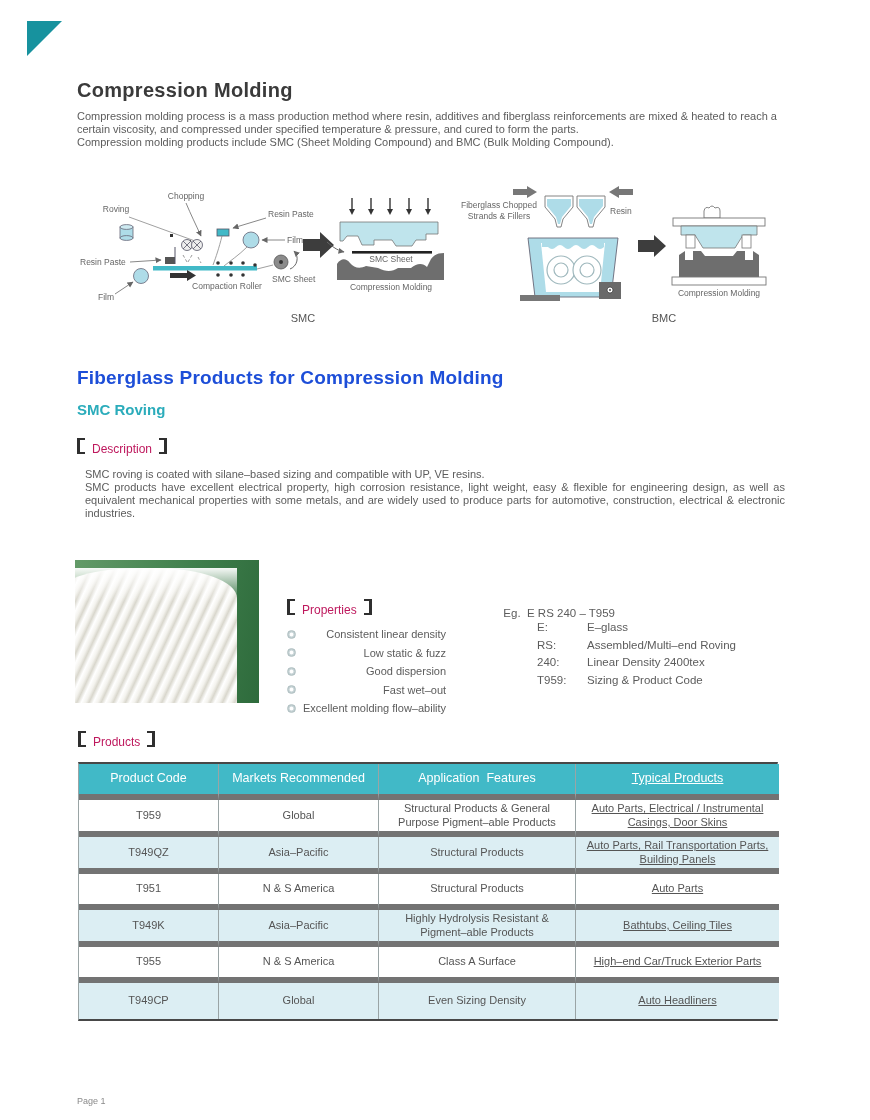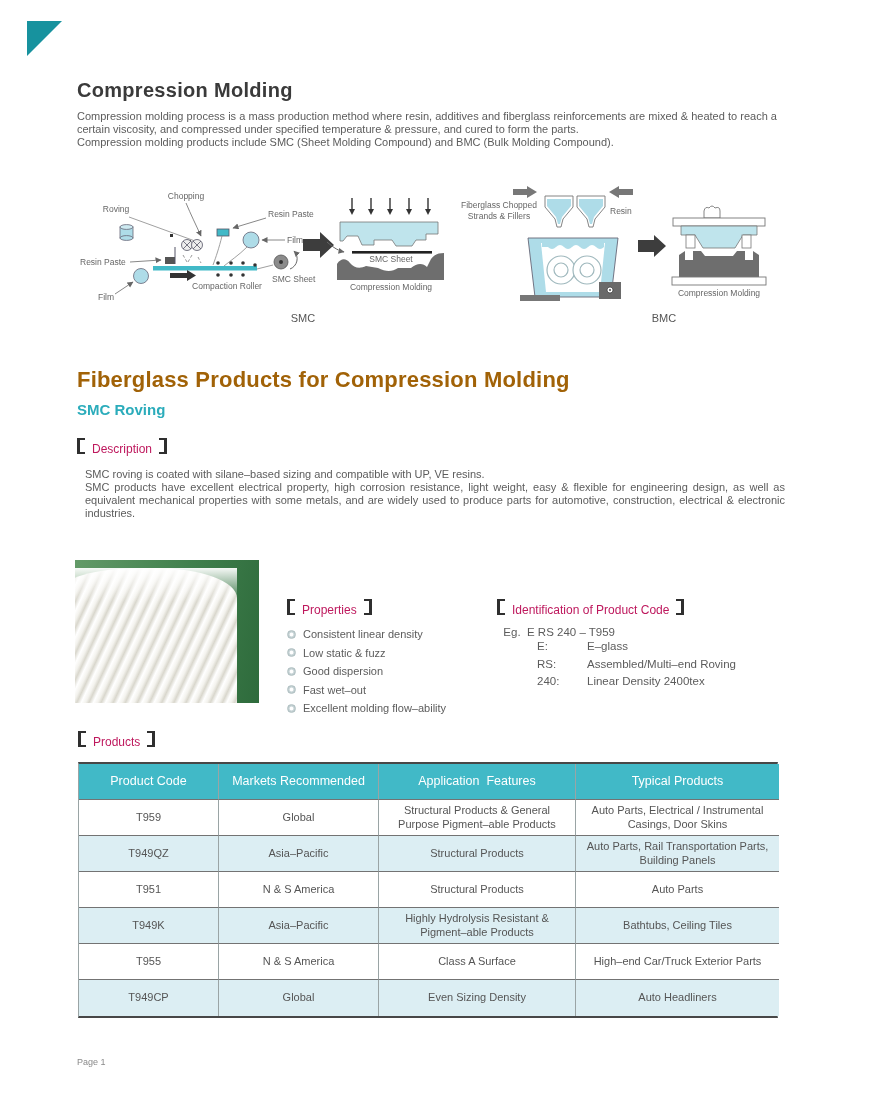--- a/index.html
+++ b/index.html
@@ -1,51 +1,51 @@
 <!DOCTYPE html>
 <html><head>
 <meta charset="utf-8">
 <style>
   html,body{margin:0;padding:0;background:#ffffff;}
   #page{position:relative;width:789px;height:1120px;background:#fff;overflow:hidden;
         font-family:"Liberation Sans","DejaVu Sans",sans-serif;color:#5c5c5c;}
   .abs{position:absolute;}
   
   .h1{font-size:20px;font-weight:bold;color:#3a3a3a;letter-spacing:.3px;}
-  .h2{font-size:22px;font-weight:bold;color:#a16207;letter-spacing:.2px;}
+  .h2{font-size:19px;font-weight:bold;color:#1d4ed8;letter-spacing:.2px;}
   .h3{font-size:15px;font-weight:bold;}
   .para{font-size:11px;line-height:13px;color:#5c5c5c;}
   .just{text-align:justify;}
   
   .bk{display:inline-block;width:5px;height:12px;position:relative;top:1px;}
   .bk-l{border-left:3px solid #2f2f2f;border-top:2.5px solid #2f2f2f;border-bottom:2.5px solid #2f2f2f;}
   .bk-r{border-right:3px solid #2f2f2f;border-top:2.5px solid #2f2f2f;border-bottom:2.5px solid #2f2f2f;}
   .bhead{font-size:12px;color:#be185d;}
   .bhead .t{margin:0 7px;}
   
   .plist{list-style:none;margin:8px 0 0 0;padding:0;font-size:11px;color:#5c5c5c;}
-  .plist li{display:flex;align-items:center;height:18.5px;}
+  .plist li{display:flex;align-items:center;height:18.5px;justify-content:space-between;}
   .pbul{width:9px;height:9px;border-radius:50%;margin-right:7px;flex:0 0 9px;
         background:radial-gradient(circle,#ffffff 28%,#cfdadc 45%,#9fb4b7 100%);
         border:1px solid #b3c2c4;box-sizing:border-box;}
   
   .id-eg{margin-top:9px;font-size:11.5px;color:#5c5c5c;}
   .id-eg .eg{display:inline-block;width:30px;text-align:center;}
   .id-row{font-size:11.5px;color:#5c5c5c;line-height:17.6px;padding-left:40px;}
   .id-row .term{display:inline-block;width:50px;}
   
   .tbl{position:absolute;left:78px;top:762px;width:700px;
        display:grid;grid-template-columns:140px 160px 197px 203px;
        border-top:2px solid #474747;border-bottom:2px solid #474747;
        border-left:1px solid #9aa4a5;border-right:1px solid #9aa4a5;box-sizing:border-box;}
   .trow{display:contents;}
   .cell{min-height:36px;display:flex;align-items:center;justify-content:center;text-align:center;
         font-size:11px;line-height:13.5px;color:#555;padding:2px 6px;box-sizing:border-box;
-        border-right:1px solid #9aa4a5;border-bottom:1px solid #737373;background:#fff;}
-  .cell.lastcol{border-right:none;}
+        border-right:1px solid #9aa4a5;border-bottom:6px solid #737373;background:#fff;}
+  .cell.lastcol{border-right:none;text-decoration:underline;}
   .cell.lastrow{border-bottom:none;}
   .hcell{background:#41b9c7;color:#ffffff;font-size:12.5px;white-space:pre-wrap;}
   .altcell{background:#dceef3;}
   
   .photo{position:absolute;left:75px;top:560px;width:184px;height:143px;overflow:hidden;
          background:linear-gradient(100deg,#639a68 0%,#41804d 55%,#2e6b3c 100%);}
   .spool{position:absolute;left:-16px;top:8px;width:178px;height:150px;
          border-radius:46% 46% 0 0 / 16% 20% 0 0;
          background:repeating-linear-gradient(115deg,#ffffff 0px,#f3f2ed 4px,#d9d7cd 7px,#ffffff 11px);}
   .spool::before{content:"";position:absolute;left:0;top:0;right:0;height:34px;
@@ -240,29 +240,27 @@
           <span>Fast wet–out</span>
         </li>
       <li>
           <span class="pbul"></span>
           <span>Excellent molding flow–ability</span>
         </li>
     </ul>
   </div>
 
   <div class="abs" style="left:497px;top:598px">
-    <div class="bhead">
-      <span class="bk bk-l"></span><span class="t">Identification of Product Code</span><span class="bk bk-r"></span>
-    </div>
     <div class="id-eg">
       <span class="eg">Eg.</span><span>E RS 240 – T959</span>
     </div>
     <div class="id-row"><span class="term">E:</span><span>E–glass</span></div>
     <div class="id-row"><span class="term">RS:</span><span>Assembled/Multi–end Roving</span></div>
     <div class="id-row"><span class="term">240:</span><span>Linear Density 2400tex</span></div>
+    <div class="id-row"><span class="term">T959:</span><span>Sizing &amp; Product Code</span></div>
   </div>
 
   <div class="abs bhead" style="left:78px;top:730px">
     <span class="bk bk-l"></span><span class="t">Products</span><span class="bk bk-r"></span>
   </div>
 
   <div class="tbl">
     <div class="trow">
       <div class="cell hcell">Product Code</div>
       <div class="cell hcell">Markets Recommended</div>
@@ -300,15 +298,15 @@
       <div class="cell lastcol">High–end Car/Truck Exterior Parts</div>
     </div>
     <div class="trow">
       <div class="cell altcell lastrow">T949CP</div>
       <div class="cell altcell lastrow">Global</div>
       <div class="cell altcell lastrow">Even Sizing Density</div>
       <div class="cell altcell lastrow lastcol">Auto Headliners</div>
     </div>
   </div>
 
-  <div class="abs footer" style="left:77px;top:1057px">Page 1</div>
+  <div class="abs footer" style="left:77px;top:1096px">Page 1</div>
 
 </div>
 
 </body></html>

